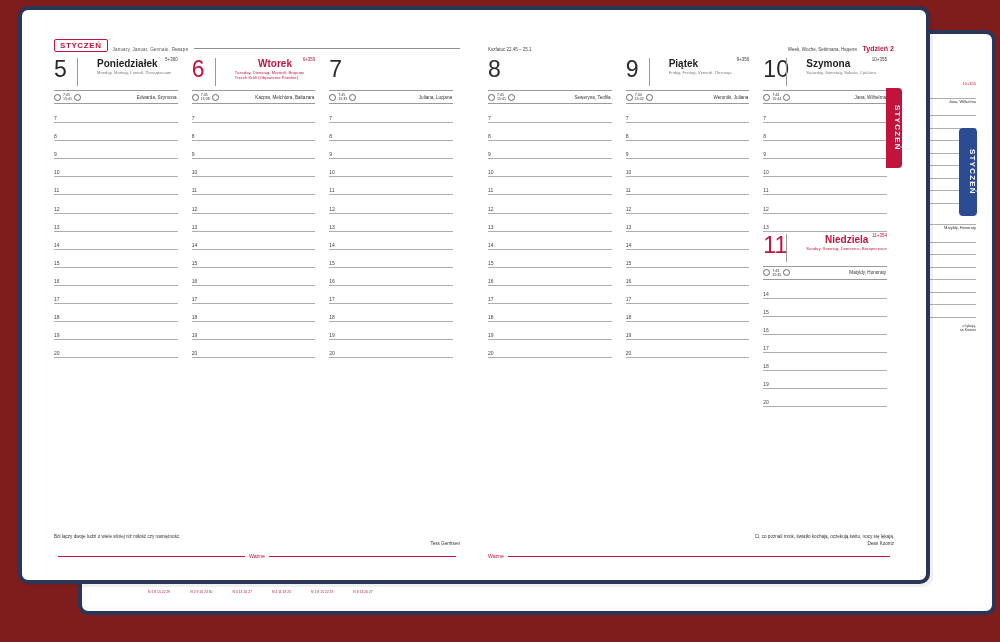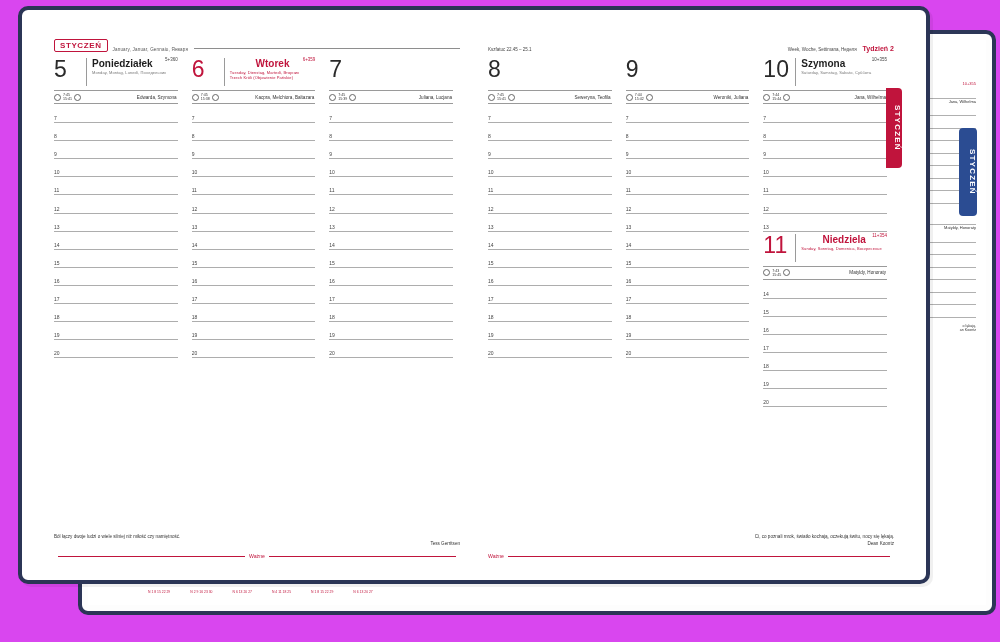--- a/index.html
+++ b/index.html
@@ -6,21 +6,21 @@
     margin: 0;
     padding: 0;
     background: #ffffff;
     font-family: "Liberation Sans", sans-serif;
   }
   #stage {
     position: relative;
     width: 1000px;
     height: 642px;
     overflow: hidden;
-    background: #d946ef;
+    background: #7f1d1d;
   }
 
   
   .shell {
     position: absolute;
     border: 4px solid #2b3556;
     border-radius: 10px;
     background: #ffffff;
     box-sizing: border-box;
   }
@@ -131,22 +131,22 @@
     line-height: 23px;
     font-weight: normal;
     color: #2a2a2a;
     width: 21px;
     flex: none;
   }
   .daynum.red { color: #c0143c; }
   .daymeta {
     flex: 1;
     border-left: 0.7px solid #9a9a9a;
-    padding-left: 5px;
-    margin-left: 11px;
+    padding-left: 19px;
+    margin-left: 2px;
     position: relative;
     min-height: 28px;
   }
   .dayname {
     font-size: 10px;
     font-weight: bold;
     color: #1e1e1e;
     line-height: 11px;
   }
   .dayname.red { color: #c0143c; text-align: center; }
@@ -656,20 +656,25 @@
                   </div>
                   <div class="hourrow">
                     <span class="hourlabel">20</span>
                     <span class="hourline"></span>
                   </div>
                 </div>
               </div>
               <div class="daycol">
                 <div class="dayhead">
                   <div class="daynum">9</div>
+                  <div class="daymeta">
+                    <div class="daycount">9+356</div>
+                    <div class="dayname">Piątek</div>
+                    <div class="daylangs">Friday, Freitag, Venerdì, Пятница</div>
+                  </div>
                 </div>
                 <div class="sunrow">
                   <span class="suncell">
                     <span class="sunglyph"></span>
                     <span class="suntimes">
                       <span>7:44</span>
                       <span>15:42</span>
                     </span>
                     <span class="sunglyph"></span>
                   </span>

